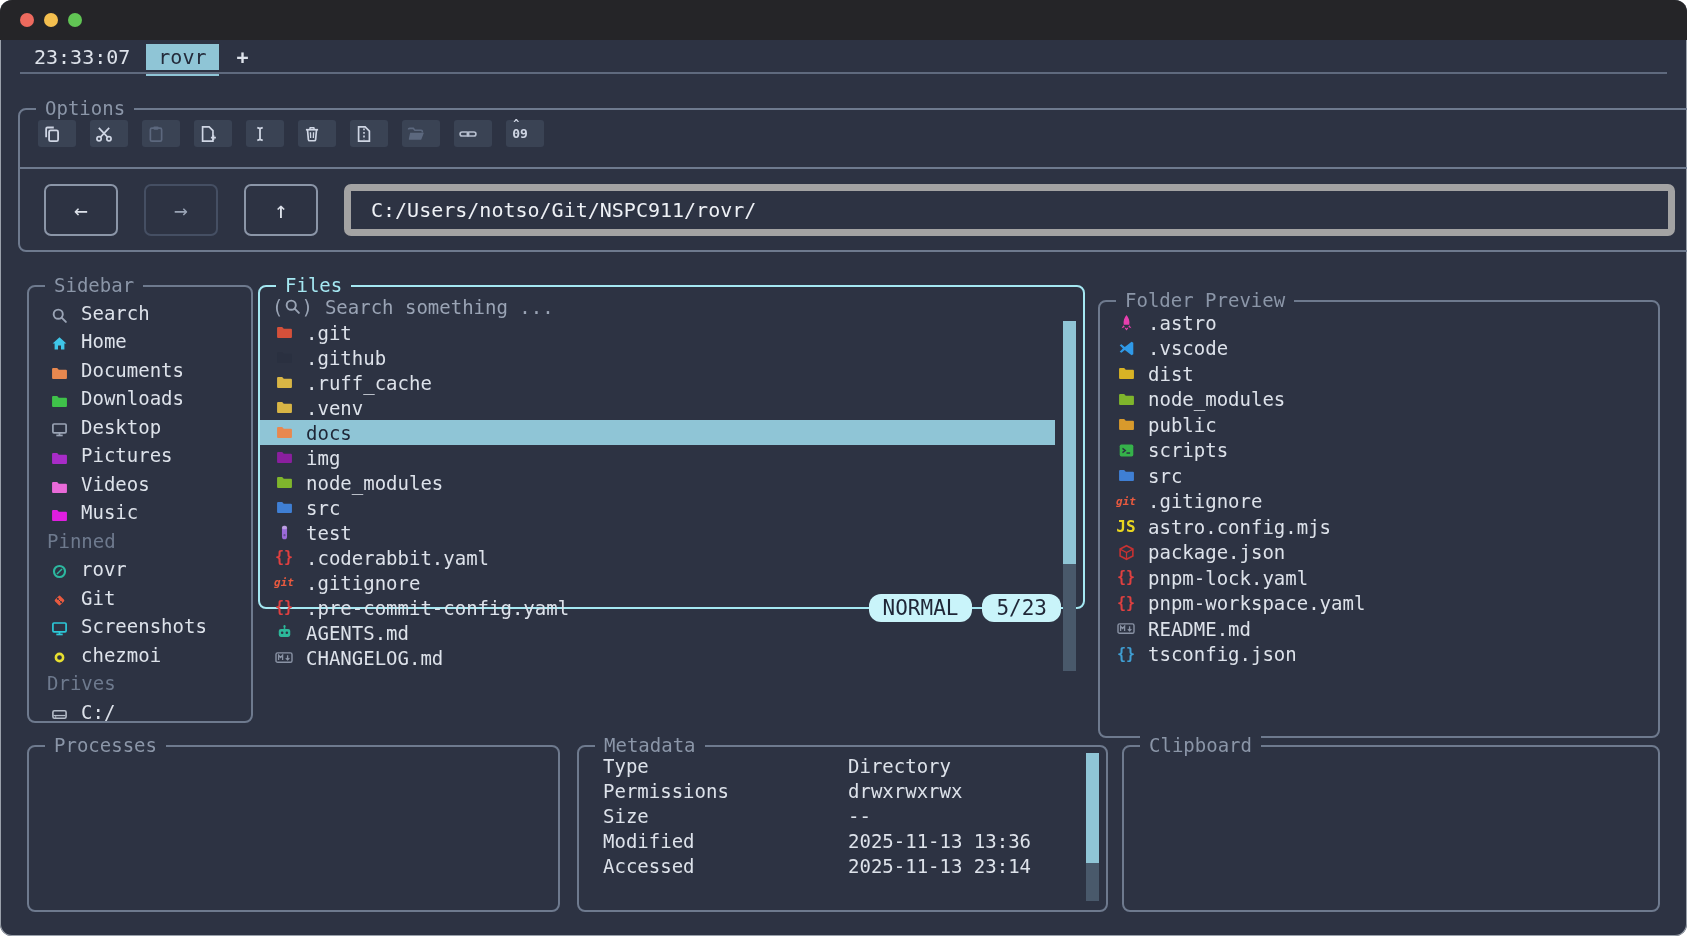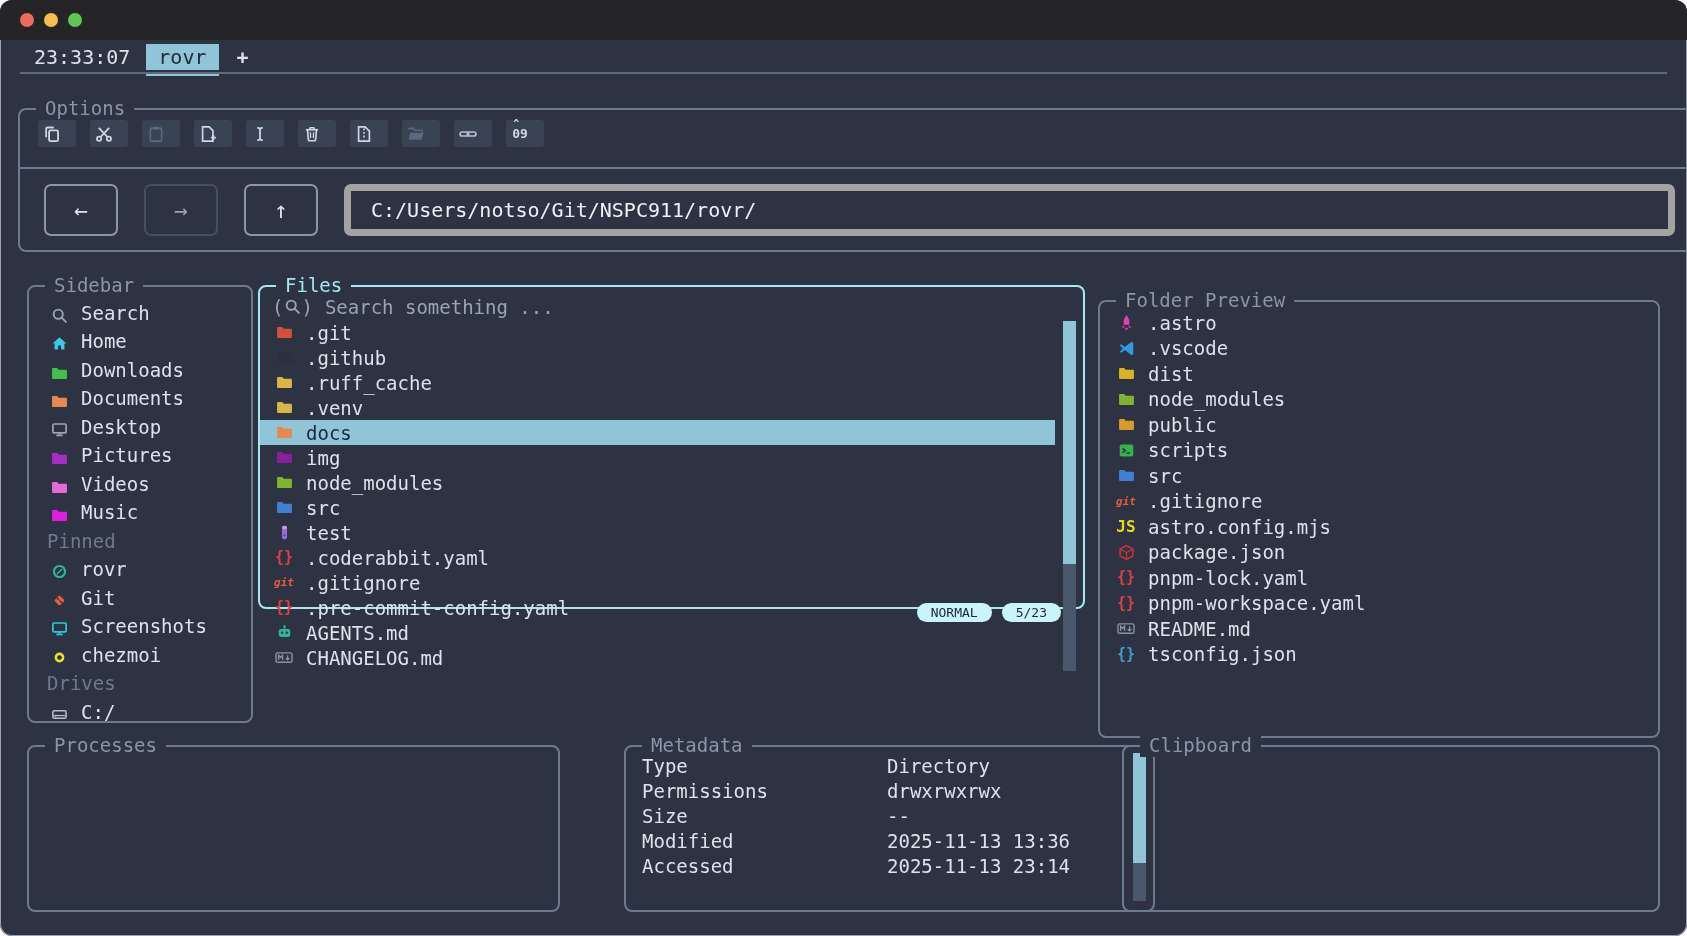--- a/index.html
+++ b/index.html
@@ -47,30 +47,30 @@
   .flist { padding-top:6px; }
   .frow { height:25px; display:flex; align-items:center; padding-left:12px; font-size:19px; color:#dde2ea; }
   .frow.selected { background:#8fc5d6; color:#1f2636; width:calc(100% - 28px); }
   .search-row { height:27px; color:#9aa4b5; }
   .search-row .paren { color:#9aa4b5; font-size:19px; }
   .search-row .ph { margin-left:12px; }
   .fscroll { position:absolute; right:7px; top:34px; width:13px; }
   .fscroll .thumb { height:243px; background:#8fc5d6; }
   .fscroll .rest { height:107px; background:#49596b; }
   .badges { position:absolute; bottom:-15px; right:22px; display:flex; gap:10px; }
-  .badge { background:#c9f4fa; color:#1f2636; font-size:13px; padding:2px 14px;border-radius:12px; }
+  .badge { background:#c9f4fa; color:#1f2636; font-size:21px; padding:2px 14px;border-radius:12px; }
   
   .preview { left:1098px; top:300px; width:562px; height:438px; }
   .plist { padding-top:8px; }
   .prow { height:25.5px; display:flex; align-items:center; padding-left:14px; font-size:19px; color:#dde2ea; }
   
   .processes { left:27px; top:745px; width:533px; height:167px; }
-  .metadata { left:577px; top:745px; width:531px; height:167px;margin-left:47px; }
+  .metadata { left:577px; top:745px; width:531px; height:167px; }
   .clipboard { left:1122px; top:745px; width:538px; height:167px; }
-  .mlist { padding-top:6px; }
+  .mlist { padding-top:6px;padding-left:8px; }
   .mrow { height:25px; display:flex; align-items:center; padding-left:16px; font-size:19px; color:#dde2ea; }
   .mlabel { width:245px; }
   .mscroll { position:absolute; right:7px; top:6px; width:13px; }
   .mscroll .thumb { height:110px; background:#8fc5d6; }
   .mscroll .rest { height:38px; background:#49596b; }
   
   .ticon { font-weight:bold; font-family:"DejaVu Sans Mono", monospace; line-height:1; }
   .sortnum { position:relative; }
   .sortnum i { position:absolute; left:1px; top:-8px; font-style:normal; font-size:10px; }
   svg { display:block; }
@@ -212,32 +212,32 @@
           <span class="ic">
             <svg width="17" height="17" viewBox="0 0 16 16">
               <path d="M8 2 L14.5 8 L12.6 8 L12.6 13.6 L9.4 13.6 L9.4 9.8 L6.6 9.8 L6.6 13.6 L3.4 13.6 L3.4 8 L1.5 8 Z" fill="#3fc6e8"></path>
             </svg>
           </span>
           <span>Home</span>
         </div>
         <div class="srow">
           <span class="ic">
             <svg width="17" height="15" viewBox="0 0 16 14">
+              <path d="M1 2.8 Q1 1.8 2 1.8 L5.8 1.8 L7.3 3.4 L14 3.4 Q15 3.4 15 4.4 L15 11.2 Q15 12.2 14 12.2 L2 12.2 Q1 12.2 1 11.2 Z" fill="#e8884f"></path>
+            </svg>
+          </span>
+          <span>Documents</span>
+        </div>
+        <div class="srow">
+          <span class="ic">
+            <svg width="17" height="15" viewBox="0 0 16 14">
               <path d="M1 2.8 Q1 1.8 2 1.8 L5.8 1.8 L7.3 3.4 L14 3.4 Q15 3.4 15 4.4 L15 11.2 Q15 12.2 14 12.2 L2 12.2 Q1 12.2 1 11.2 Z" fill="#3fc24a"></path>
             </svg>
           </span>
           <span>Downloads</span>
-        </div>
-        <div class="srow">
-          <span class="ic">
-            <svg width="17" height="15" viewBox="0 0 16 14">
-              <path d="M1 2.8 Q1 1.8 2 1.8 L5.8 1.8 L7.3 3.4 L14 3.4 Q15 3.4 15 4.4 L15 11.2 Q15 12.2 14 12.2 L2 12.2 Q1 12.2 1 11.2 Z" fill="#e8884f"></path>
-            </svg>
-          </span>
-          <span>Documents</span>
         </div>
         <div class="srow">
           <span class="ic">
             <svg width="17" height="17" viewBox="0 0 16 16">
               <rect x="1.8" y="2.8" width="12.4" height="8.4" rx="1" fill="none" stroke="#9aa4b5" stroke-width="1.6"></rect>
               <line x1="8" y1="11.2" x2="8" y2="13.4" stroke="#9aa4b5" stroke-width="1.6"></line>
               <line x1="5" y1="13.6" x2="11" y2="13.6" stroke="#9aa4b5" stroke-width="1.6"></line>
             </svg>
           </span>
           <span>Desktop</span>

